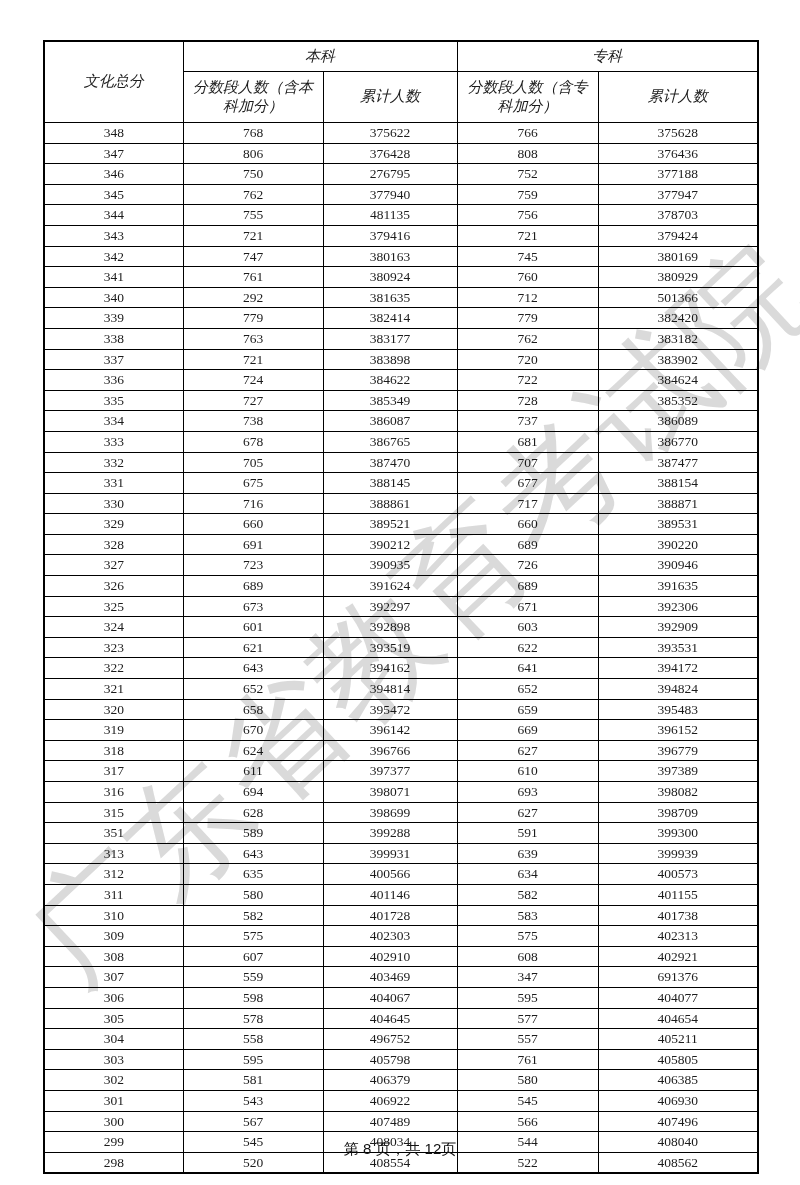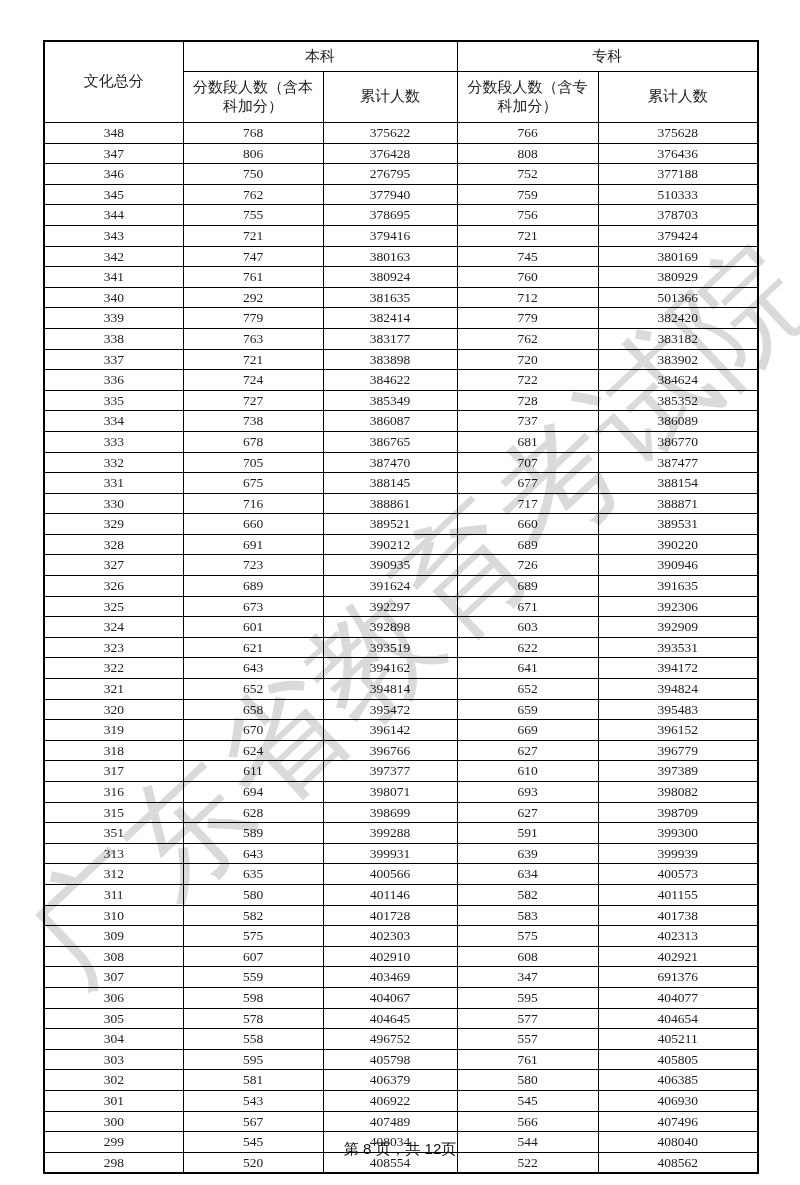--- a/index.html
+++ b/index.html
@@ -28,20 +28,21 @@
     text-align: center;
     vertical-align: middle;
     padding: 0 4px;
     color: #1c1c1c;
     overflow: hidden;
   }
   .score-table thead th {
     font-weight: normal;
     font-size: 15px;
     line-height: 1.3;
+    font-style: italic;
   }
   .score-table thead tr.group-row th { height: 29px; }
   .score-table thead tr.label-row th { height: 50px; }
   .score-table tbody td {
     font-size: 13.5px;
     height: 19.6px;
     line-height: 19.6px;
     white-space: nowrap;
   }
   .watermark {
@@ -122,26 +123,26 @@
           <td>750</td>
           <td>276795</td>
           <td>752</td>
           <td>377188</td>
         </tr>
         <tr>
           <td>345</td>
           <td>762</td>
           <td>377940</td>
           <td>759</td>
-          <td>510333</td>
+          <td>377947</td>
         </tr>
         <tr>
           <td>344</td>
           <td>755</td>
-          <td>378695</td>
+          <td>481135</td>
           <td>756</td>
           <td>378703</td>
         </tr>
         <tr>
           <td>343</td>
           <td>721</td>
           <td>379416</td>
           <td>721</td>
           <td>379424</td>
         </tr>

